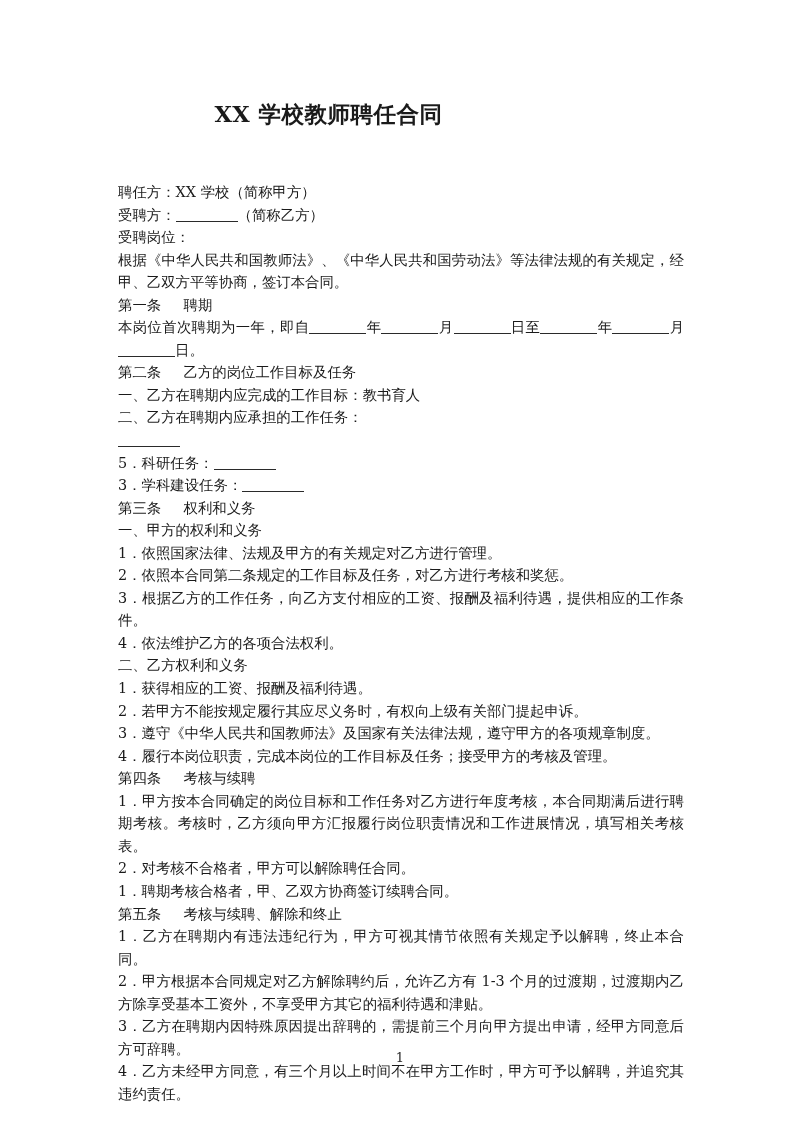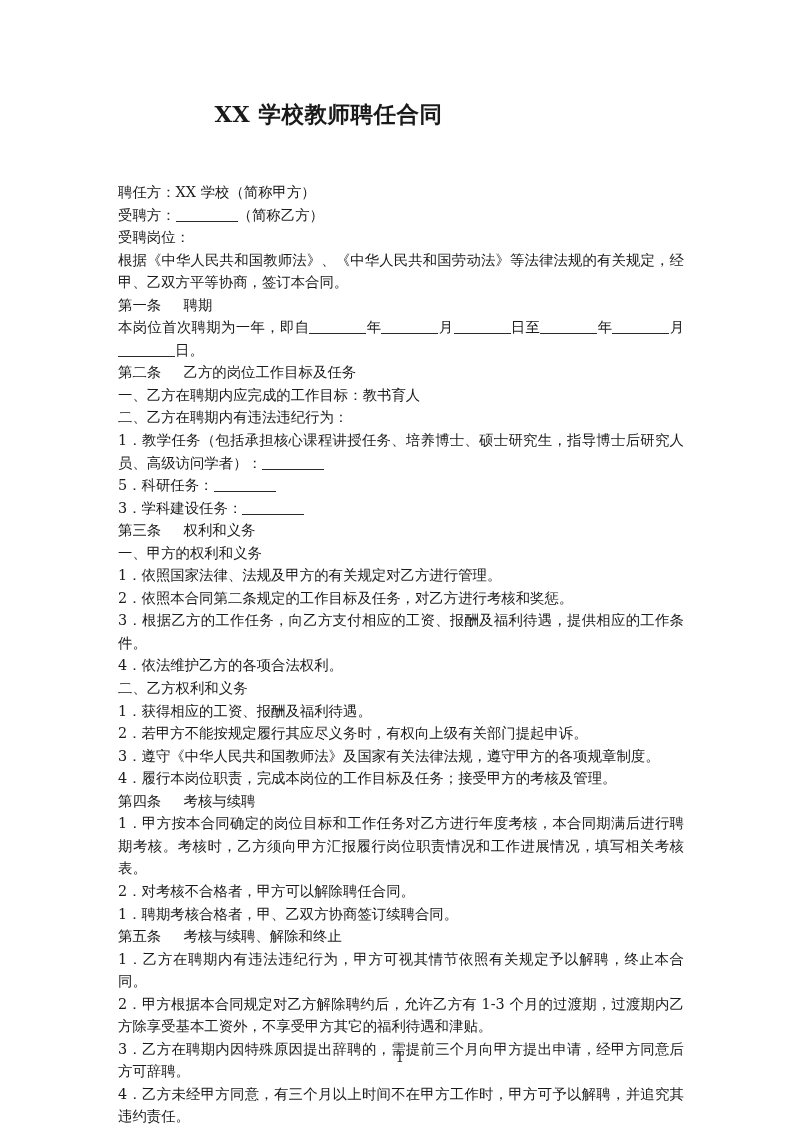--- a/index.html
+++ b/index.html
@@ -93,23 +93,23 @@
 
     <p class="ln">根据《中华人民共和国教师法》、《中华人民共和国劳动法》等法律法规的有关规定，经甲、乙双方平等协商，签订本合同。</p>
 
     <p class="ln nowrapline"><span>第一条</span><span class="gap-lead"></span><span>聘期</span></p>
 
     <p class="ln"><span>本岗位首次聘期为一年，即自</span><span class="blank w7"></span><span>年</span><span class="blank w7"></span><span>月</span><span class="blank w7"></span><span>日</span><span>至</span><span class="blank w7"></span><span>年</span><span class="blank w7"></span><span>月</span><span class="blank w7"></span><span>日</span><span>。</span></p>
 
     <p class="ln nowrapline"><span>第二条</span><span class="gap-lead"></span><span>乙方的岗位工作目标及任务</span></p>
 
     <p class="ln">一、乙方在聘期内应完成的工作目标：教书育人</p>
-    <p class="ln">二、乙方在聘期内有违法违纪行为：</p>
+    <p class="ln">二、乙方在聘期内应承担的工作任务：</p>
 
-    <p class="ln"><span>1．教学任务（包括承担核心课程讲授任务、培养博士、硕士研究生，指导博士后研究人员、高级访问学者）：</span><span class="blank w8"></span></p>
+    <p class="ln"><span class="blank w8"></span></p>
 
     <p class="ln"><span>5．科研任务：</span><span class="blank w8"></span></p>
 
     <p class="ln"><span>3．学科建设任务：</span><span class="blank w8"></span></p>
 
 
     <p class="ln nowrapline"><span>第三条</span><span class="gap-lead"></span><span>权利和义务</span></p>
 
     <p class="ln">一、甲方的权利和义务</p>
     <p class="ln">1．依照国家法律、法规及甲方的有关规定对乙方进行管理。</p>

